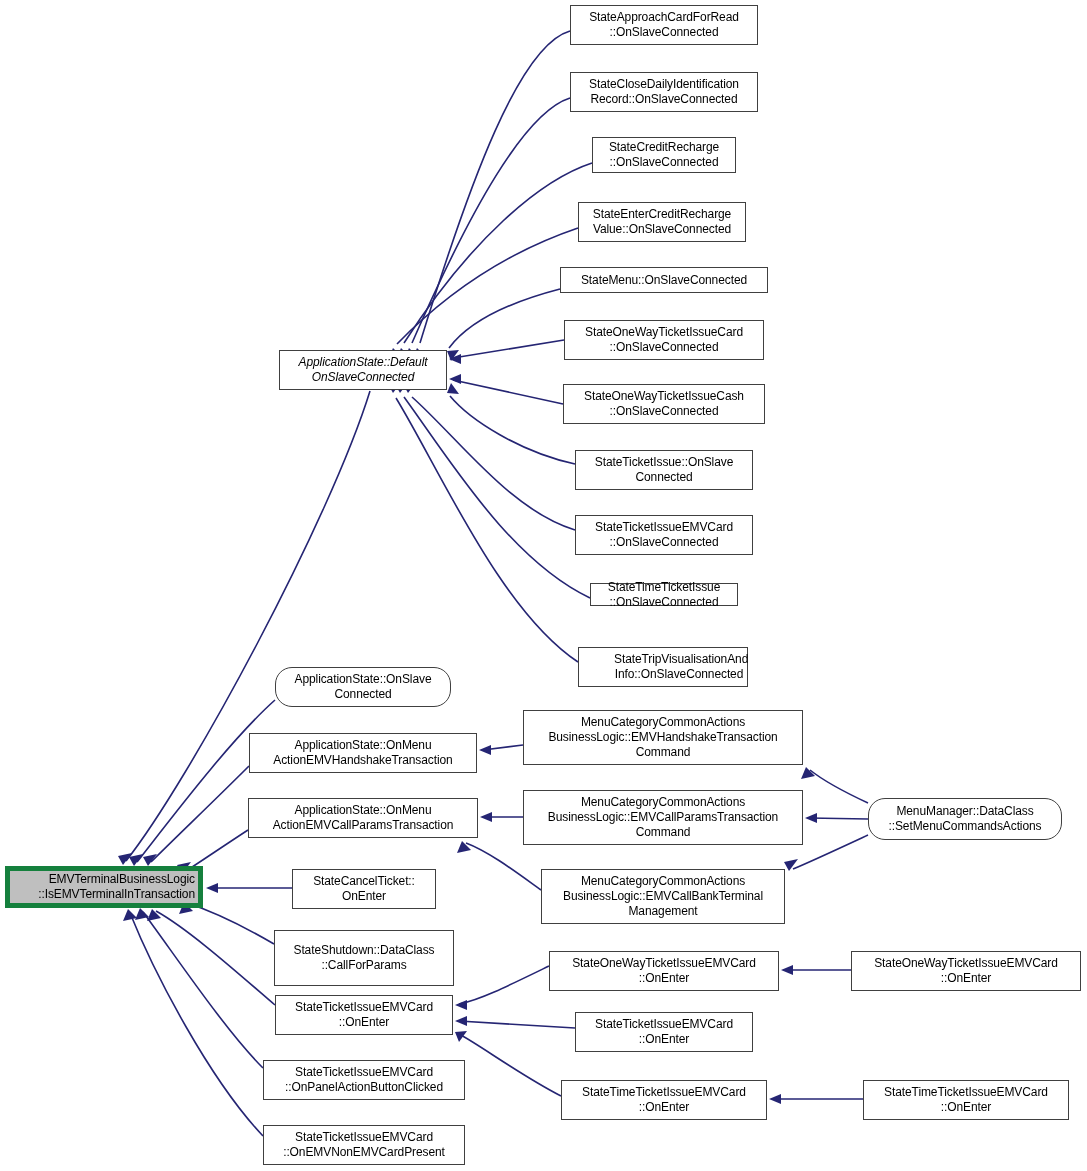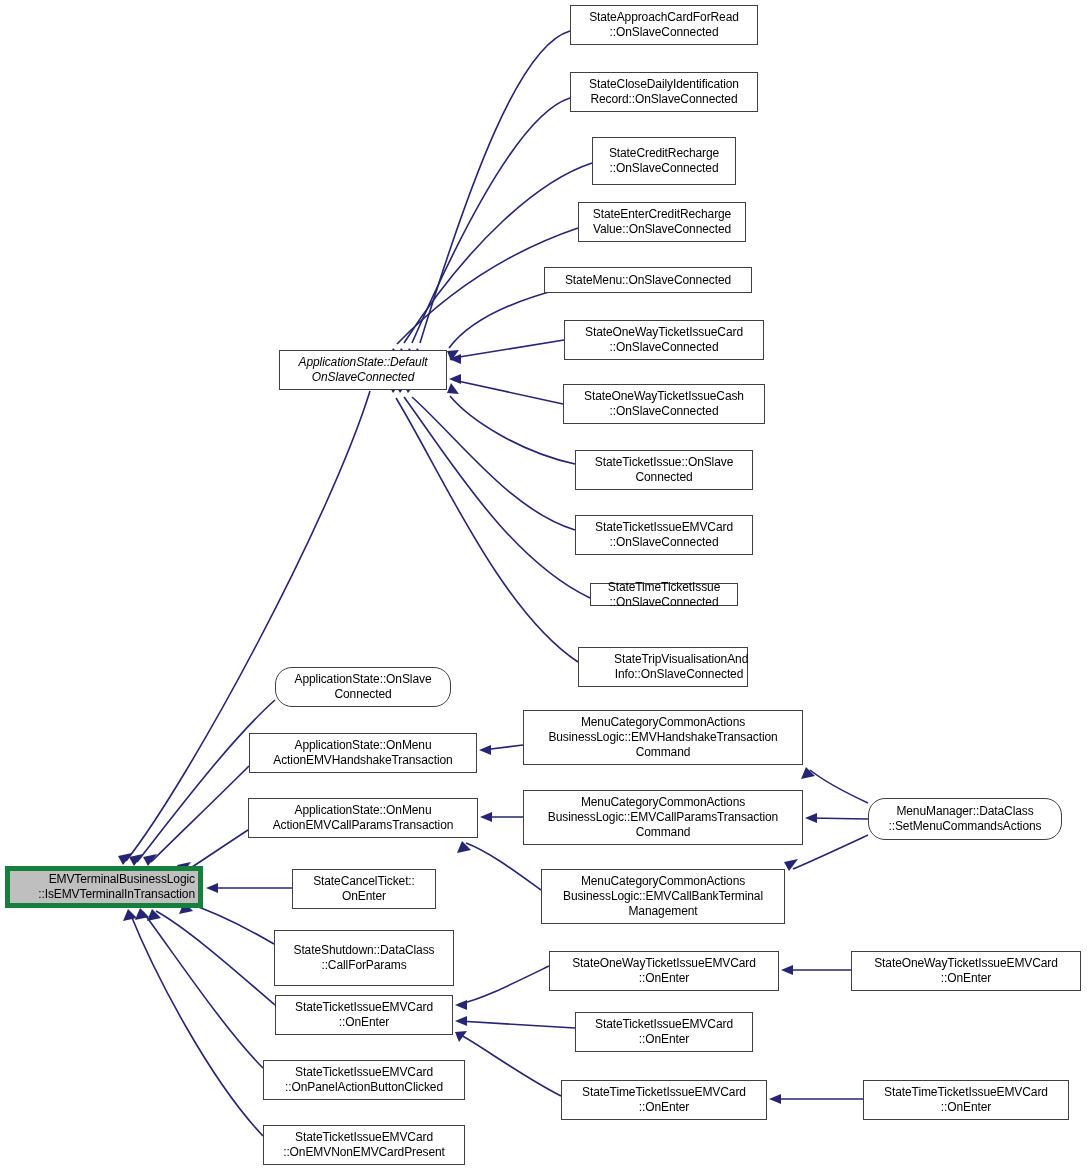--- a/index.html
+++ b/index.html
@@ -179,25 +179,25 @@
       <g>
         <path d="M863,1099 L773,1099" fill="none" stroke="#252573" stroke-width="1.6"></path>
         <polygon points="769,1099 781,1094 781,1104" fill="#252573"></polygon>
       </g>
     </svg>
   <div id="nodes-layer">
       <div class="node" style="left: 570px; top: 5px; width: 188px; height: 40px;"><span class="node-label">StateApproachCardForRead
 ::OnSlaveConnected</span></div>
       <div class="node" style="left: 570px; top: 72px; width: 188px; height: 40px;"><span class="node-label">StateCloseDailyIdentification
 Record::OnSlaveConnected</span></div>
-      <div class="node" style="left: 592px; top: 137px; width: 144px; height: 48px; justify-content: flex-end;"><span class="node-label">StateCreditRecharge
+      <div class="node" style="left: 592px; top: 137px; width: 144px; height: 36px; justify-content: flex-end;"><span class="node-label">StateCreditRecharge
 ::OnSlaveConnected</span></div>
       <div class="node" style="left: 578px; top: 202px; width: 168px; height: 40px;"><span class="node-label">StateEnterCreditRecharge
 Value::OnSlaveConnected</span></div>
-      <div class="node" style="left: 544px; top: 267px; width: 208px; height: 26px;"><span class="node-label">StateMenu::OnSlaveConnected</span></div>
+      <div class="node" style="left: 560px; top: 267px; width: 208px; height: 26px;"><span class="node-label">StateMenu::OnSlaveConnected</span></div>
       <div class="node" style="left: 564px; top: 320px; width: 200px; height: 40px;"><span class="node-label">StateOneWayTicketIssueCard
 ::OnSlaveConnected</span></div>
       <div class="node" style="left: 563px; top: 384px; width: 202px; height: 40px;"><span class="node-label">StateOneWayTicketIssueCash
 ::OnSlaveConnected</span></div>
       <div class="node" style="left: 575px; top: 450px; width: 178px; height: 40px;"><span class="node-label">StateTicketIssue::OnSlave
 Connected</span></div>
       <div class="node" style="left: 575px; top: 515px; width: 178px; height: 40px;"><span class="node-label">StateTicketIssueEMVCard
 ::OnSlaveConnected</span></div>
       <div class="node" style="left: 590px; top: 583px; width: 148px; height: 23px;"><span class="node-label">StateTimeTicketIssue
 ::OnSlaveConnected</span></div>

